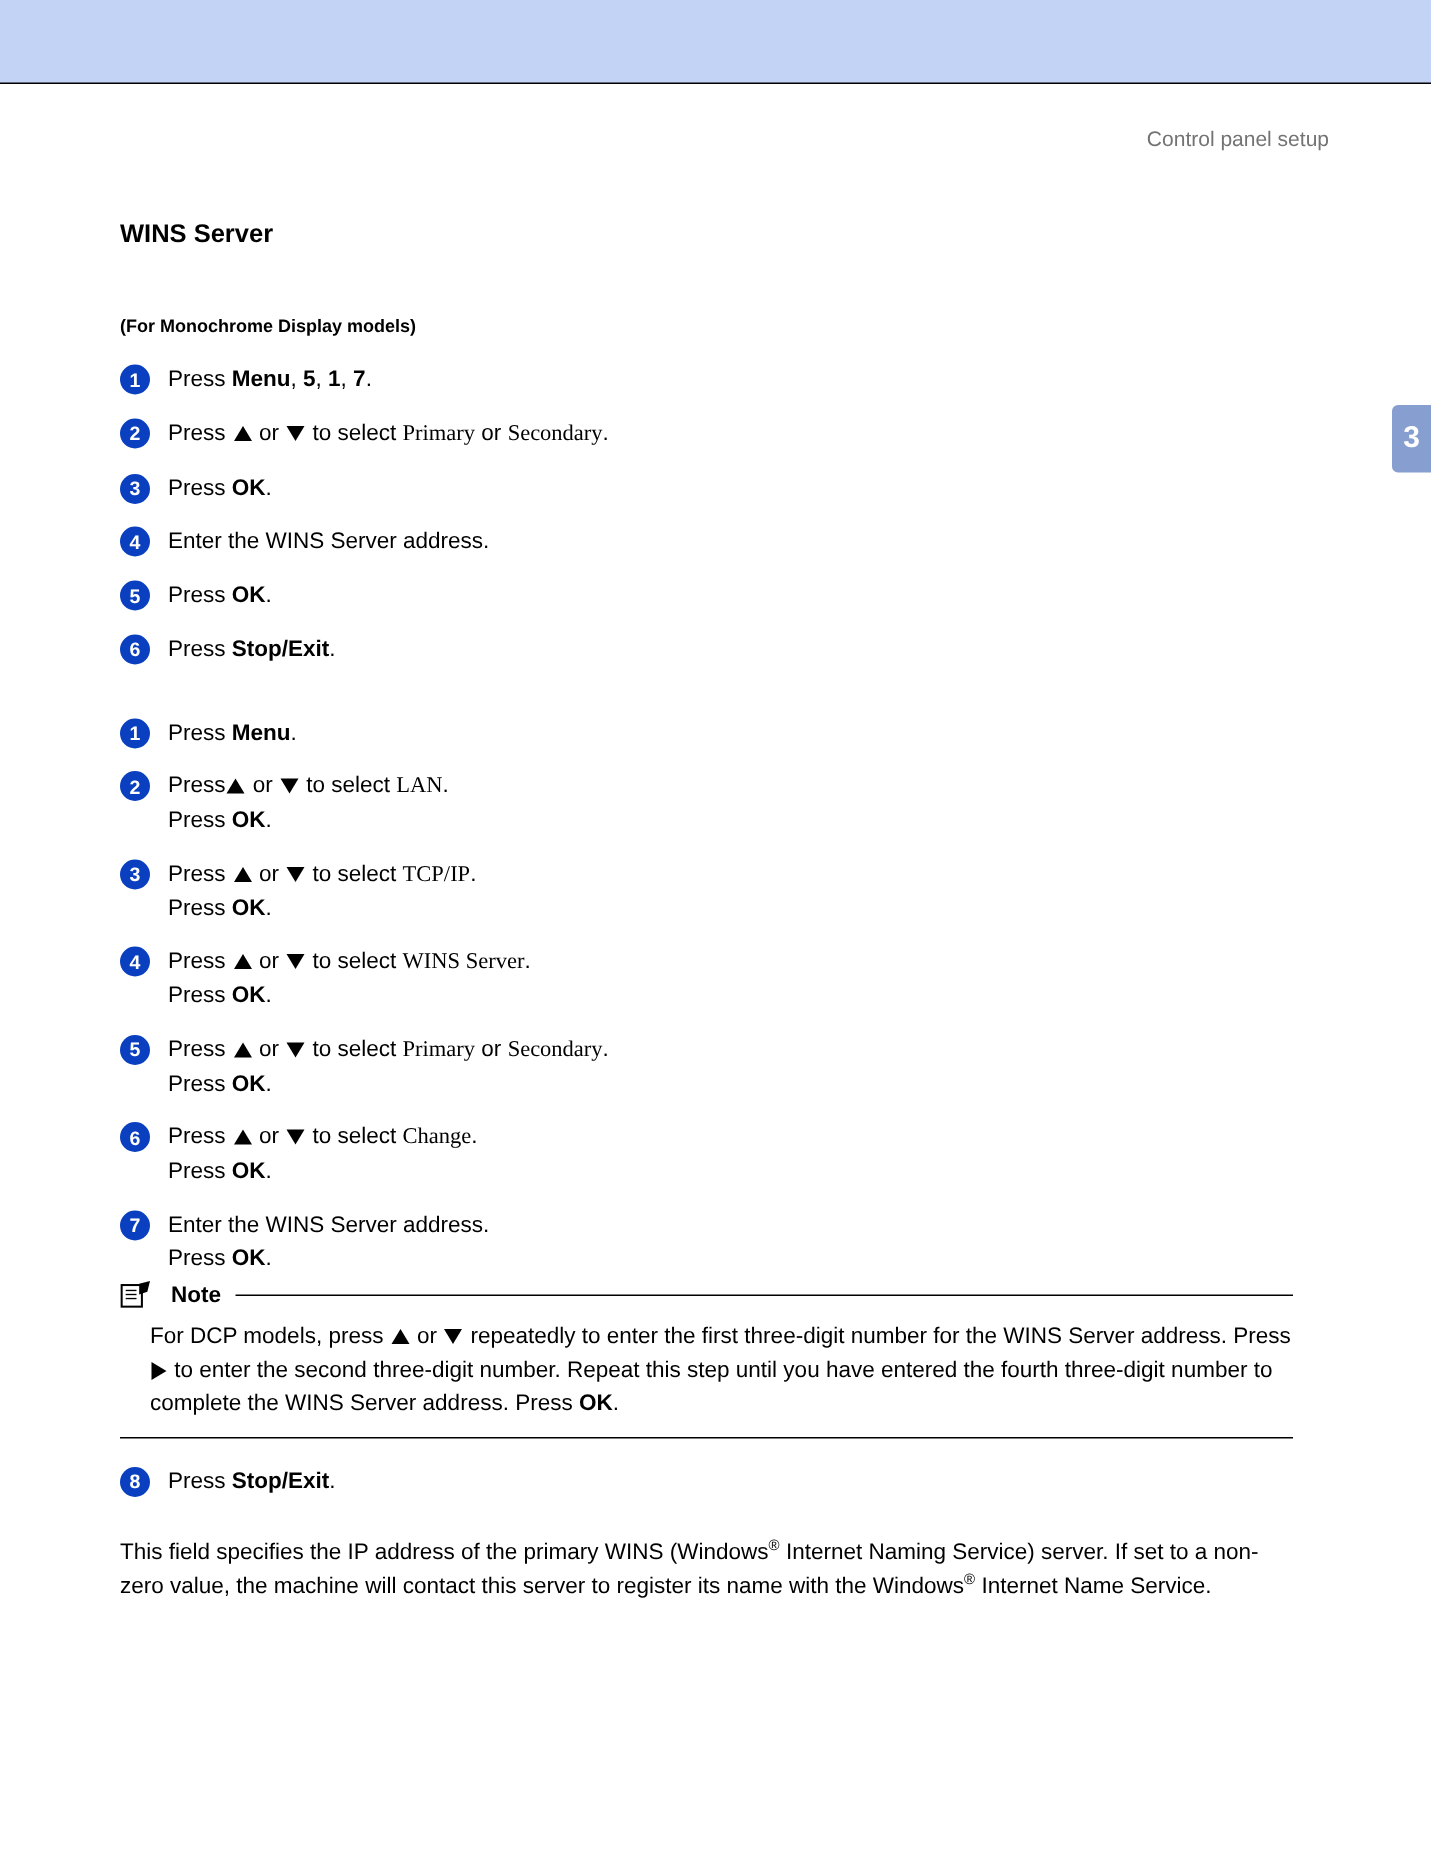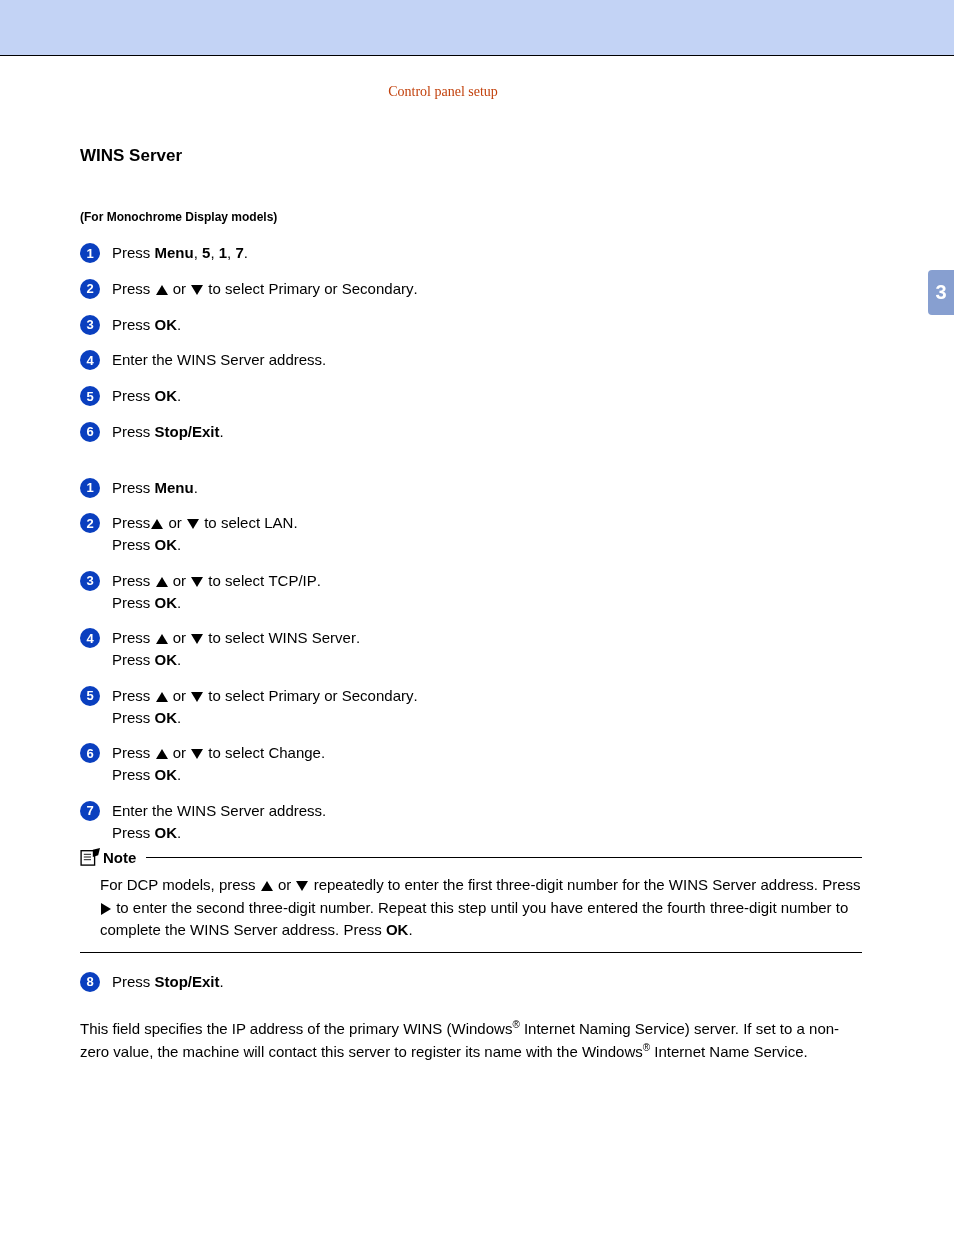--- a/index.html
+++ b/index.html
@@ -43,25 +43,24 @@
   }
   .page-foot-bar {
     position: absolute;
     top: 1182px;
     right: 0;
     width: 30px;
     height: 15px;
     background: #2e5cc6;
   }
   .header-right {
-    text-align: center;
-    color: #c2410c;
+    text-align: right;
+    color: #737373;
     font-size: 14px;
     padding: 28px 68px 0 0;
-    font-family: Liberation Serif, serif;
   }
   .content {
     padding: 0 92px 0 80px;
   }
   h2.section {
     font-size: 17px;
     font-weight: bold;
     margin: 46px 0 44px 0;
   }
   .subhead {
@@ -86,21 +85,21 @@
     font-weight: bold;
     font-size: 13px;
     display: inline-flex;
     align-items: center;
     justify-content: center;
     flex-shrink: 0;
     margin-right: 12px;
     margin-top: 1px;
   }
   .step-body { line-height: 1.45; }
-  .mono { font-family: Liberation Sans, sans-serif; }
+  .mono { font-family: Liberation Serif, serif; }
   .tri-up, .tri-down, .tri-right {
     display: inline-block;
     width: 0; height: 0;
     vertical-align: middle;
     margin: 0 1px;
   }
   .tri-up {
     border-left: 6px solid transparent;
     border-right: 6px solid transparent;
     border-bottom: 10px solid #000;
@@ -117,21 +116,21 @@
   }
   .note-block {
     border-top: 1px solid #000;
     border-bottom: 1px solid #000;
     padding: 0 0 10px 0;
     margin: 8px 0 18px 0;
   }
   .note-head {
     display: flex;
     align-items: center;
-    gap: 3px;
+    gap: 14px;
     background: #fff;
     position: relative;
     top: -10px;
     width: fit-content;
     padding-right: 10px;
   }
   .note-icon {
     width: 20px; height: 18px;
     position: relative;
   }

